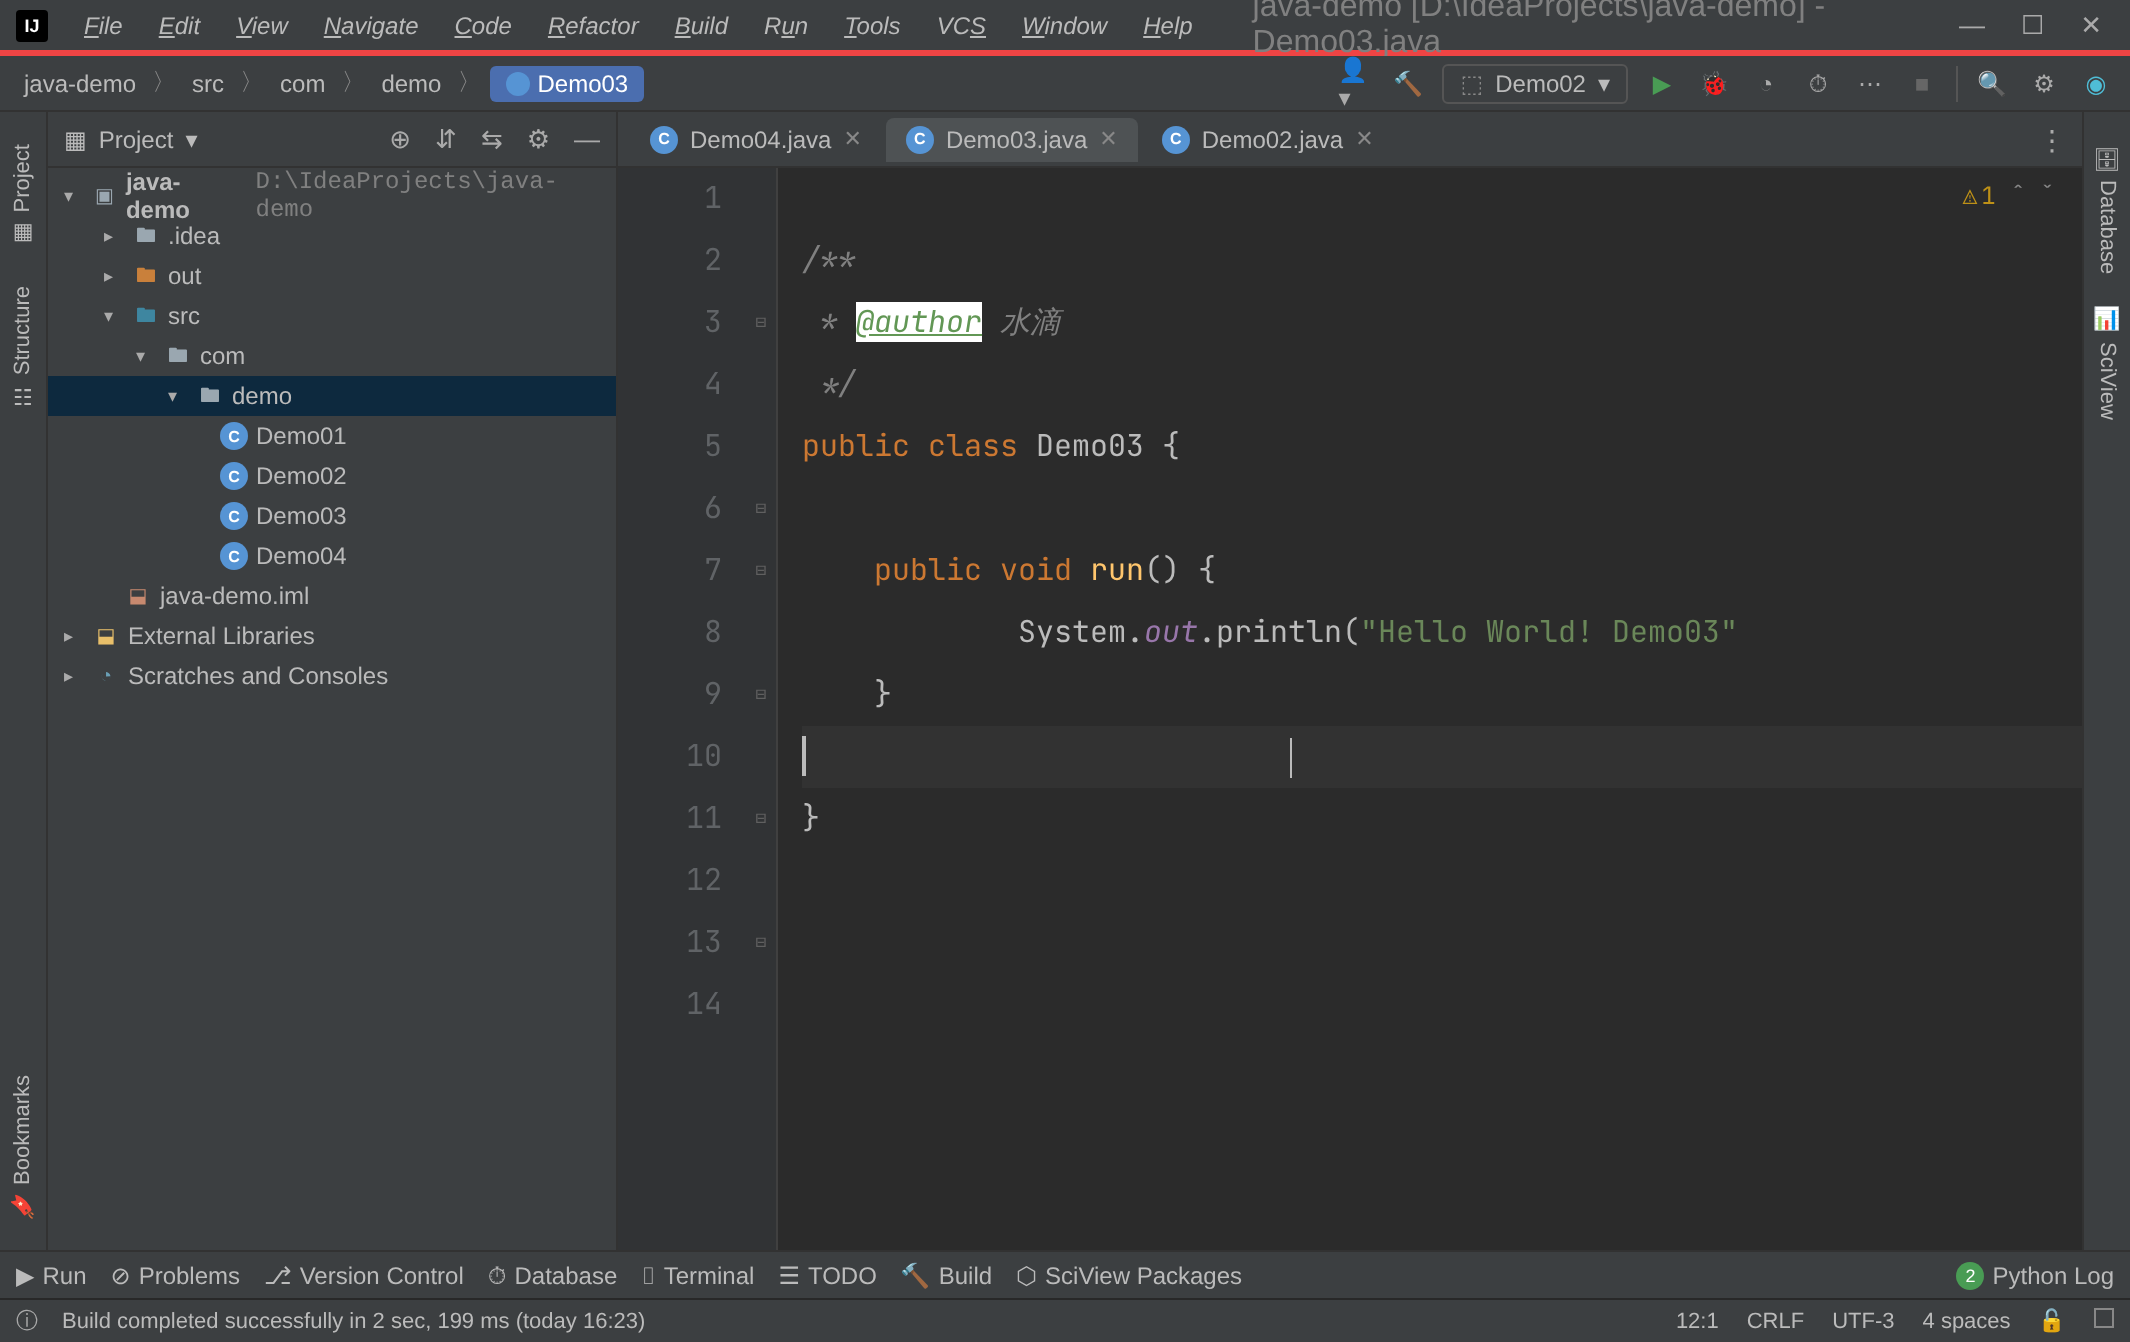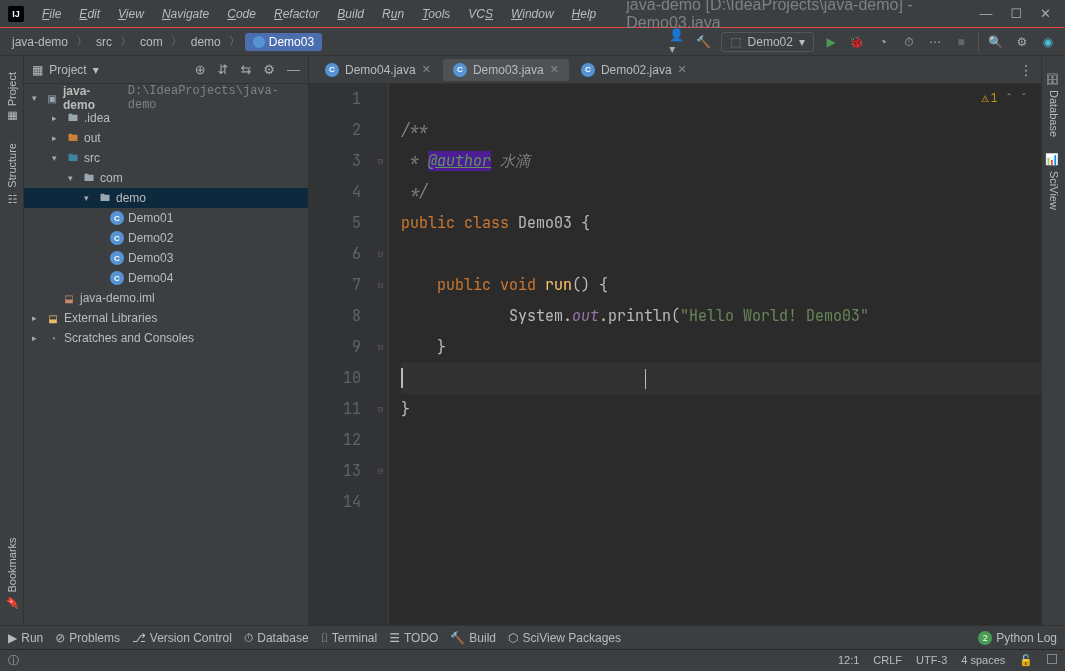--- a/index.html
+++ b/index.html
@@ -1,17 +1,17 @@
 <!DOCTYPE html>
 <html><head>
 <meta charset="utf-8">
 <style>
 * { margin: 0; padding: 0; box-sizing: border-box; }
 body { font-family: "Segoe UI", Arial, sans-serif; font-size: 12px; background: #3c3f41; color: #bbbbbb; width: 1065px; height: 671px; overflow: hidden; display: flex; flex-direction: column; }
-.menubar { height: 28px; background: #3c3f41; border-bottom: 1px solid #ef4444; display: flex; align-items: center; padding: 0 8px; gap: 2px; }
+.menubar { height: 28px; background: #3c3f41; border-bottom: 3px solid #ef4444; display: flex; align-items: center; padding: 0 8px; gap: 2px; }
 .app-icon { width: 16px; height: 16px; background: #000; color: #fff; font-size: 9px; font-weight: bold; display: flex; align-items: center; justify-content: center; border-radius: 2px; margin-right: 8px; }
 .menu-item { padding: 4px 8px; cursor: pointer; color: #bbbbbb; font-style: italic; }
 .menu-item u { text-decoration: underline; }
 .title-text { margin-left: 20px; color: #808080; font-size: 16px; flex: 1; }
 .window-controls { display: flex; gap: 18px; align-items: center; margin-right: 6px; }
 .win-ctrl { color: #aaa; cursor: pointer; font-size: 13px; }
 .navbar { height: 28px; background: #3c3f41; border-bottom: 1px solid #323232; display: flex; align-items: center; padding: 0 8px; gap: 4px; }
 .breadcrumb { display: flex; align-items: center; gap: 4px; }
 .crumb { color: #bbbbbb; padding: 2px 4px; }
 .crumb-sep { color: #888; }
@@ -55,36 +55,36 @@
 .gutter { width: 64px; background: #313335; color: #606366; text-align: right; padding: 0 12px 0 0; }
 .fold-gutter { width: 16px; background: #313335; border-right: 1px solid #404040; }
 .code { flex: 1; padding-left: 12px; position: relative; }
 .line { height: 31px; line-height: 31px; white-space: pre; }
 .line.current { background: #323232; }
 .kw { color: #cc7832; }
 .cls { color: #bbbbbb; }
 .str { color: #6a8759; }
 .cmt { color: #808080; font-style: italic; }
 .tag { color: #629755; font-style: italic; text-decoration: underline; }
-.taghl { background: #4c1d95; text-align: right; }
+.taghl { background: #ffffff; text-align: right; }
 .fld { color: #9876aa; font-style: italic; }
 .mth { color: #ffc66d; }
 .fold-mark { height: 31px; line-height: 31px; text-align: center; color: #606060; font-size: 9px; }
 .editor-indicators { position: absolute; top: 6px; right: 14px; display: flex; gap: 8px; align-items: center; z-index: 5; }
 .warn-ind { color: #be9117; display: flex; align-items: center; gap: 2px; font-size: 12px; }
 .chev { color: #888; cursor: pointer; font-size: 11px; }
 .caret-bar { position: absolute; left: 0; width: 2px; height: 20px; background: #bbbbbb; top: 5px; }
 .text-cursor { display: inline-block; width: 1px; height: 20px; border-left: 1px solid #bbbbbb; vertical-align: middle; }
 .right-gutter { width: 24px; background: #3c3f41; border-left: 1px solid #323232; display: flex; flex-direction: column; align-items: center; padding-top: 8px; }
 .bottom-tools { height: 24px; background: #3c3f41; border-top: 1px solid #323232; display: flex; align-items: center; padding: 0 8px; gap: 12px; }
 .btool { display: flex; align-items: center; gap: 4px; cursor: pointer; color: #bbbbbb; font-size: 12px; }
 .btool-right { margin-left: auto; }
 .badge-green { background: #499c54; color: #fff; border-radius: 50%; width: 14px; height: 14px; font-size: 9px; display: flex; align-items: center; justify-content: center; }
 .statusbar { height: 22px; background: #3c3f41; border-top: 1px solid #282828; display: flex; align-items: center; padding: 0 8px; gap: 12px; color: #bbbbbb; font-size: 11px; }
-.status-right { margin-left: auto; display: flex; gap: 14px; }
+.status-right { margin-left: auto; display: flex; gap: 14px; align-items: center; }
 .status-ic { color: #aaa; }
 .square-ic { width:10px; height:10px; border:1px solid #888; display:inline-block; }
 </style>
 </head>
 <body>
 
 <div class="menubar">
   <div class="app-icon">IJ</div>
   <div class="menu-item"><u>F</u>ile</div>
   <div class="menu-item"><u>E</u>dit</div>
@@ -367,20 +367,21 @@
       <span>SciView Packages</span>
     </div>
   <div class="btool btool-right">
       <span class="badge-green">2</span>
       <span>Python Log</span>
     </div>
 </div>
 
 <div class="statusbar">
   <span class="status-ic">ⓘ</span>
+  <span>Build completed successfully in 2 sec, 199 ms (today 16:23)</span>
   <div class="status-right">
     <span>12:1</span>
     <span>CRLF</span>
     <span>UTF-3</span>
     <span>4 spaces</span>
     <span>🔓</span>
     <span><span class="square-ic"></span></span>
   </div>
 </div>
 

